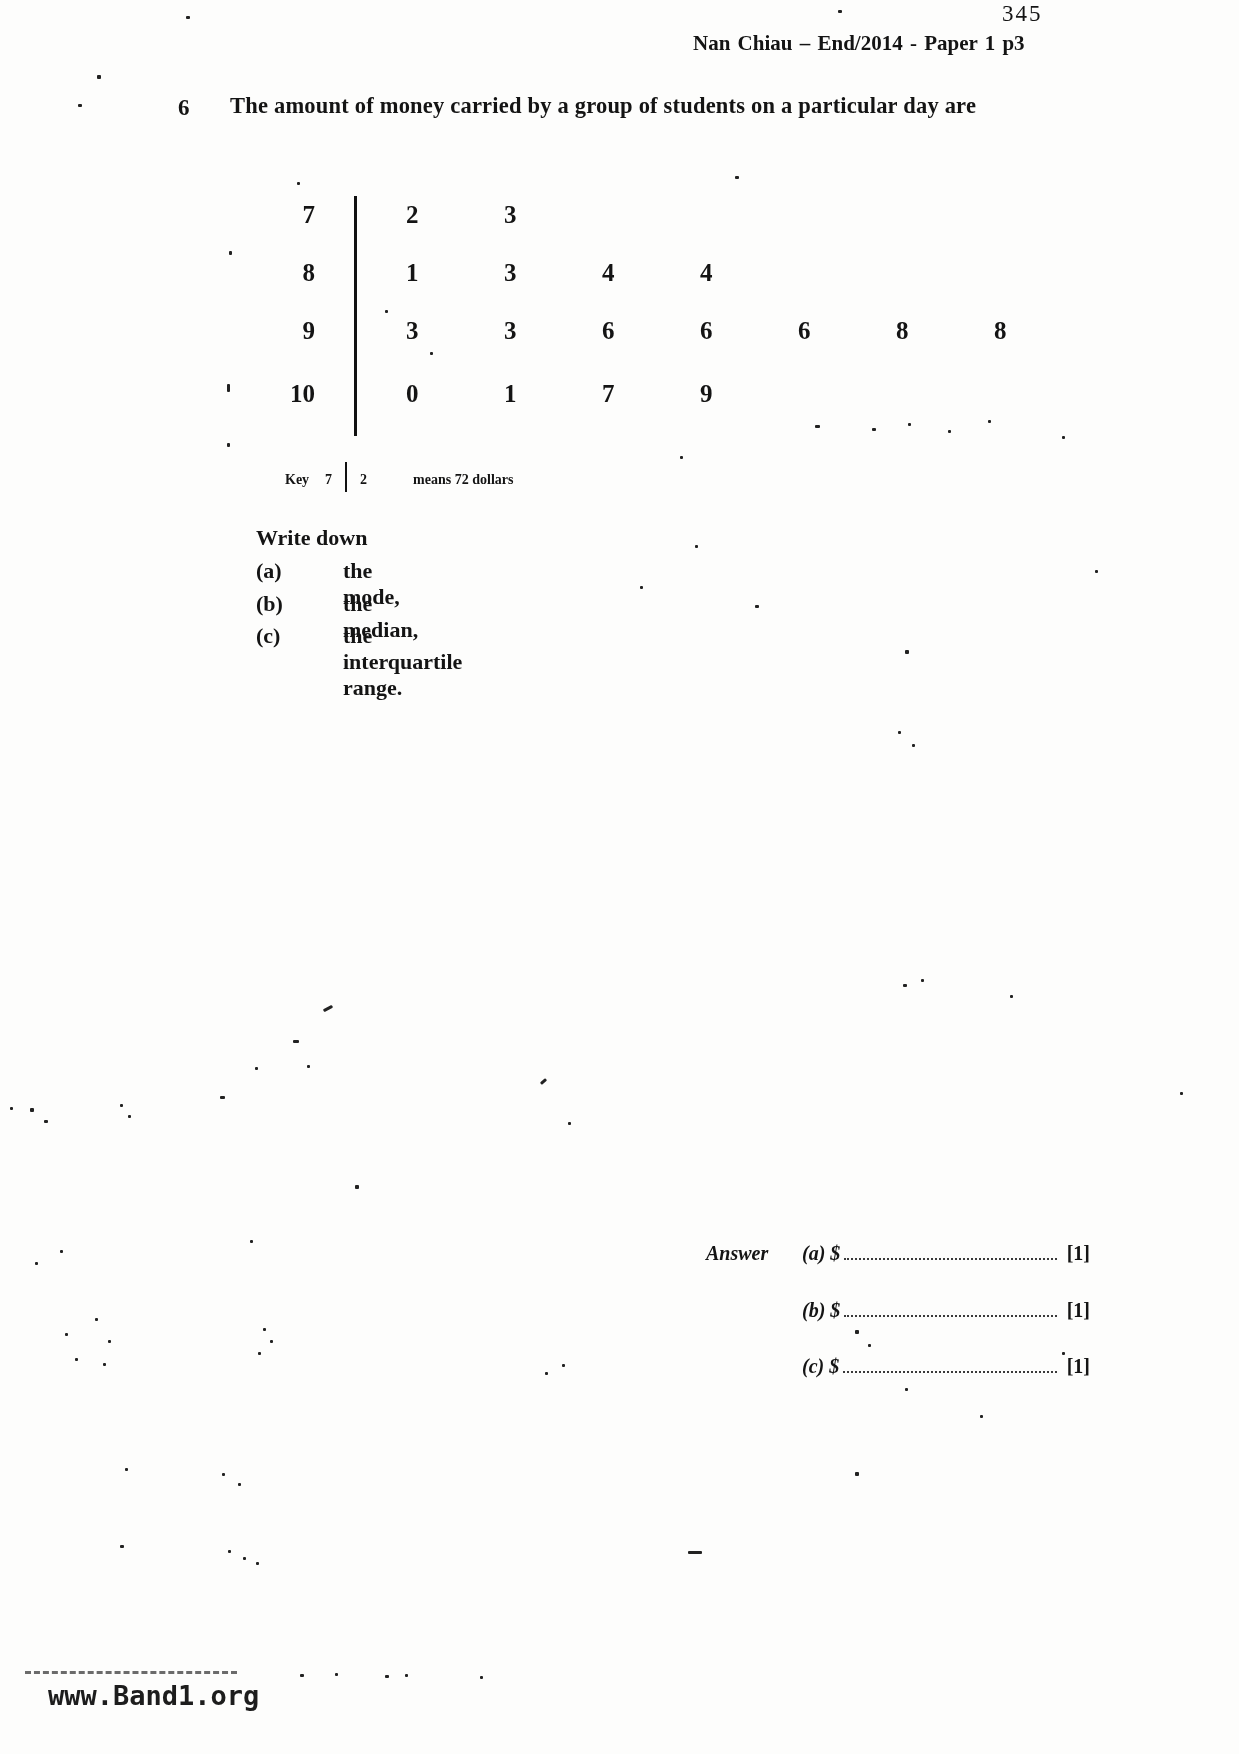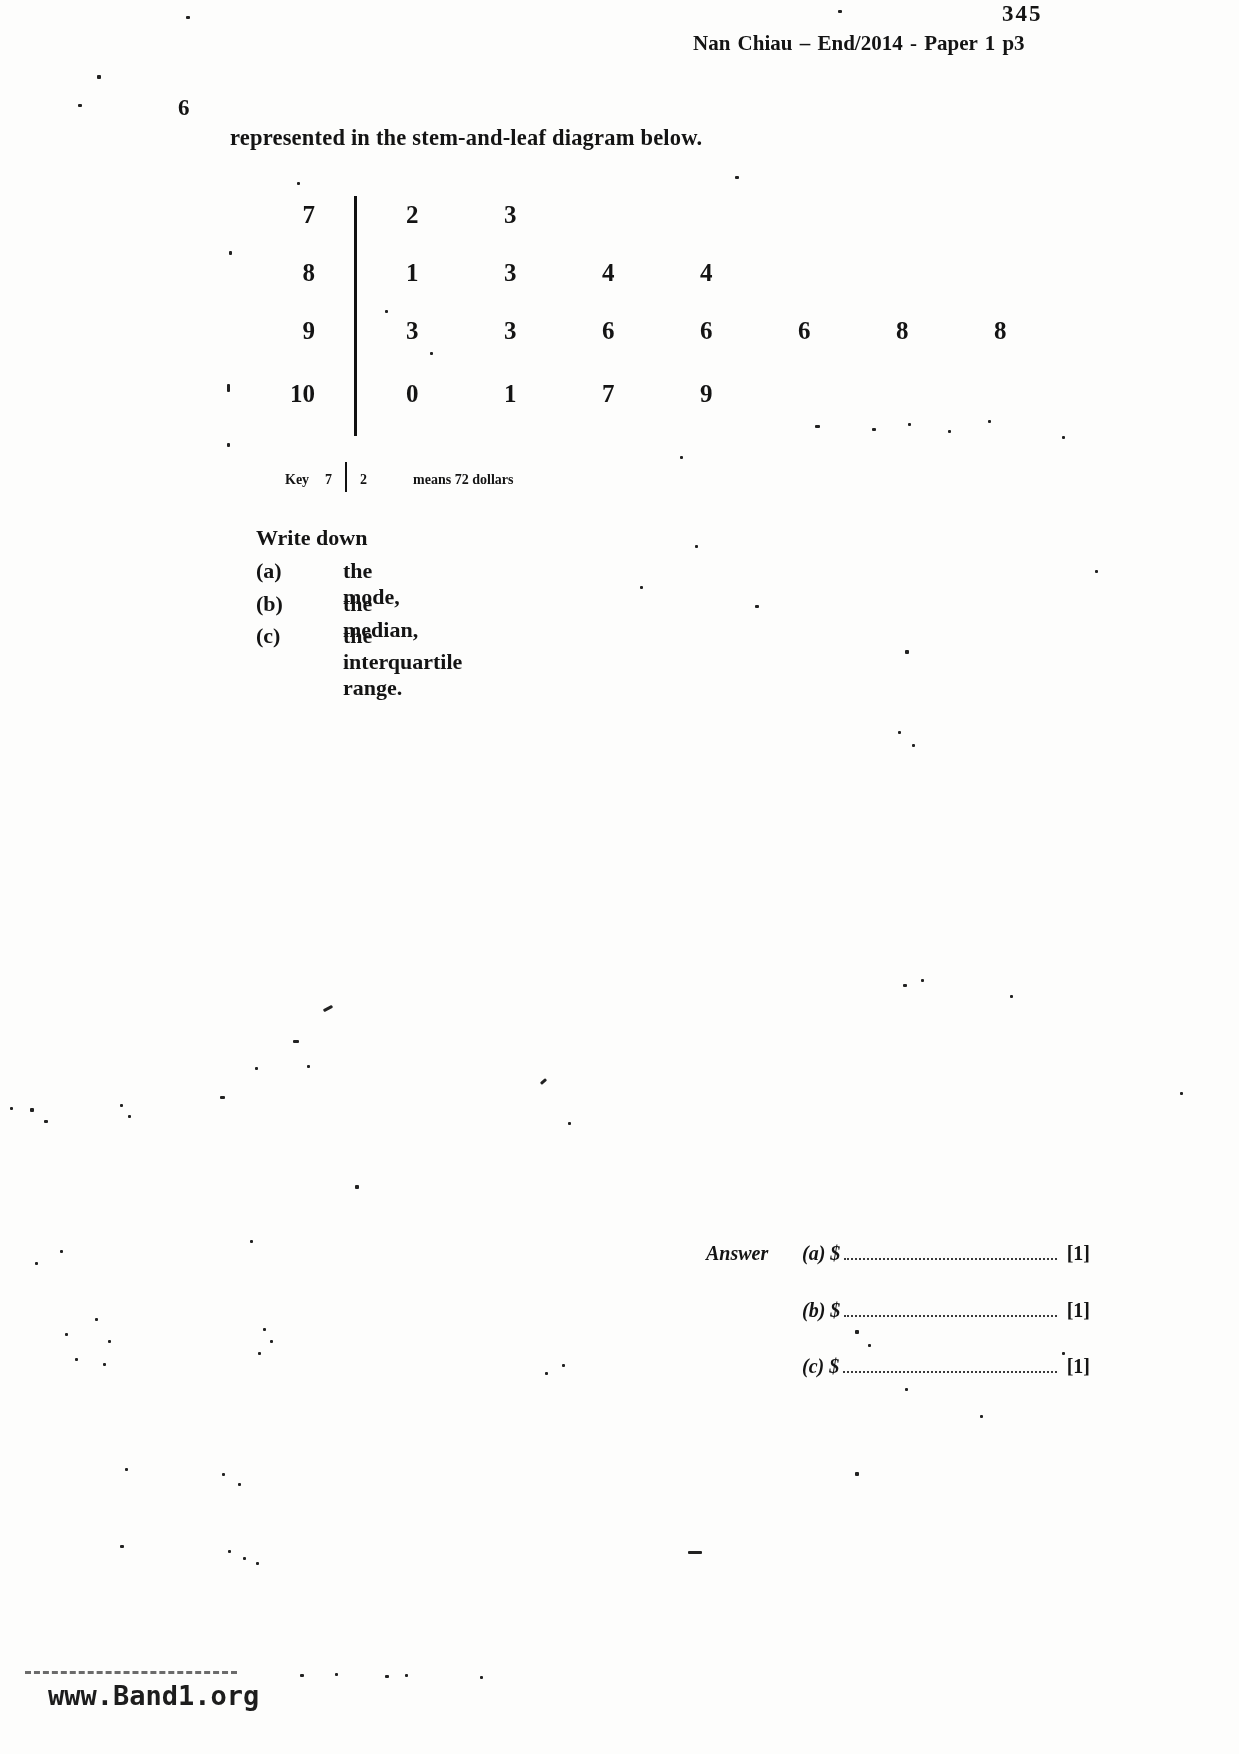--- a/index.html
+++ b/index.html
@@ -6,21 +6,21 @@
   .page{
     position:relative;
     width:1239px;height:1754px;
     background:#fdfdfc;
     overflow:hidden;
     font-family:"Liberation Serif","DejaVu Serif",serif;
     color:#141414;
   }
   .abs{position:absolute;}
   
-  .page-num{left:1002px;top:1px;font-size:23px;font-weight:700;letter-spacing:2px;}
+  .page-num{left:1002px;top:1px;font-size:23px;font-weight:400;letter-spacing:2px;}
   .paper-header{left:675px;top:31px;font-size:21px;font-weight:600;word-spacing:2px;margin-left:18px;}
   
   .q-num{left:178px;top:95px;font-size:23px;font-weight:600;}
   .q-line1{left:230px;top:93px;font-size:22.5px;font-weight:600;letter-spacing:.2px;}
   .q-line2{left:230px;top:125px;font-size:22.5px;font-weight:600;letter-spacing:.2px;}
   
   .sl-line{left:354px;top:196px;width:3px;height:240px;background:#111;}
   .sl-row{height:30px;font-size:25px;font-weight:700;}
   .sl-stem{position:absolute;left:240px;width:75px;text-align:right;}
   .sl-leaves{position:absolute;left:406px;white-space:nowrap;}
@@ -48,21 +48,21 @@
 </style>
 </head>
 <body>
 
 <div class="page">
 
   <div class="abs page-num">345</div>
   <div class="abs paper-header">Nan Chiau – End/2014 -  Paper 1  p3</div>
 
   <div class="abs q-num">6</div>
-  <div class="abs q-line2">represented in the stem-and-leaf diagram below.</div>
+  <div class="abs q-line1">The amount of money carried by a group of students on a particular day are</div>
 
   <div class="abs sl-line"></div>
 
   <div class="abs sl-row" style="top:201px">
     <span class="sl-stem">7</span>
     <span class="sl-leaves"><span class="sl-leaf">2</span><span class="sl-leaf">3</span></span>
   </div>
 
   <div class="abs sl-row" style="top:259px">
     <span class="sl-stem">8</span>

